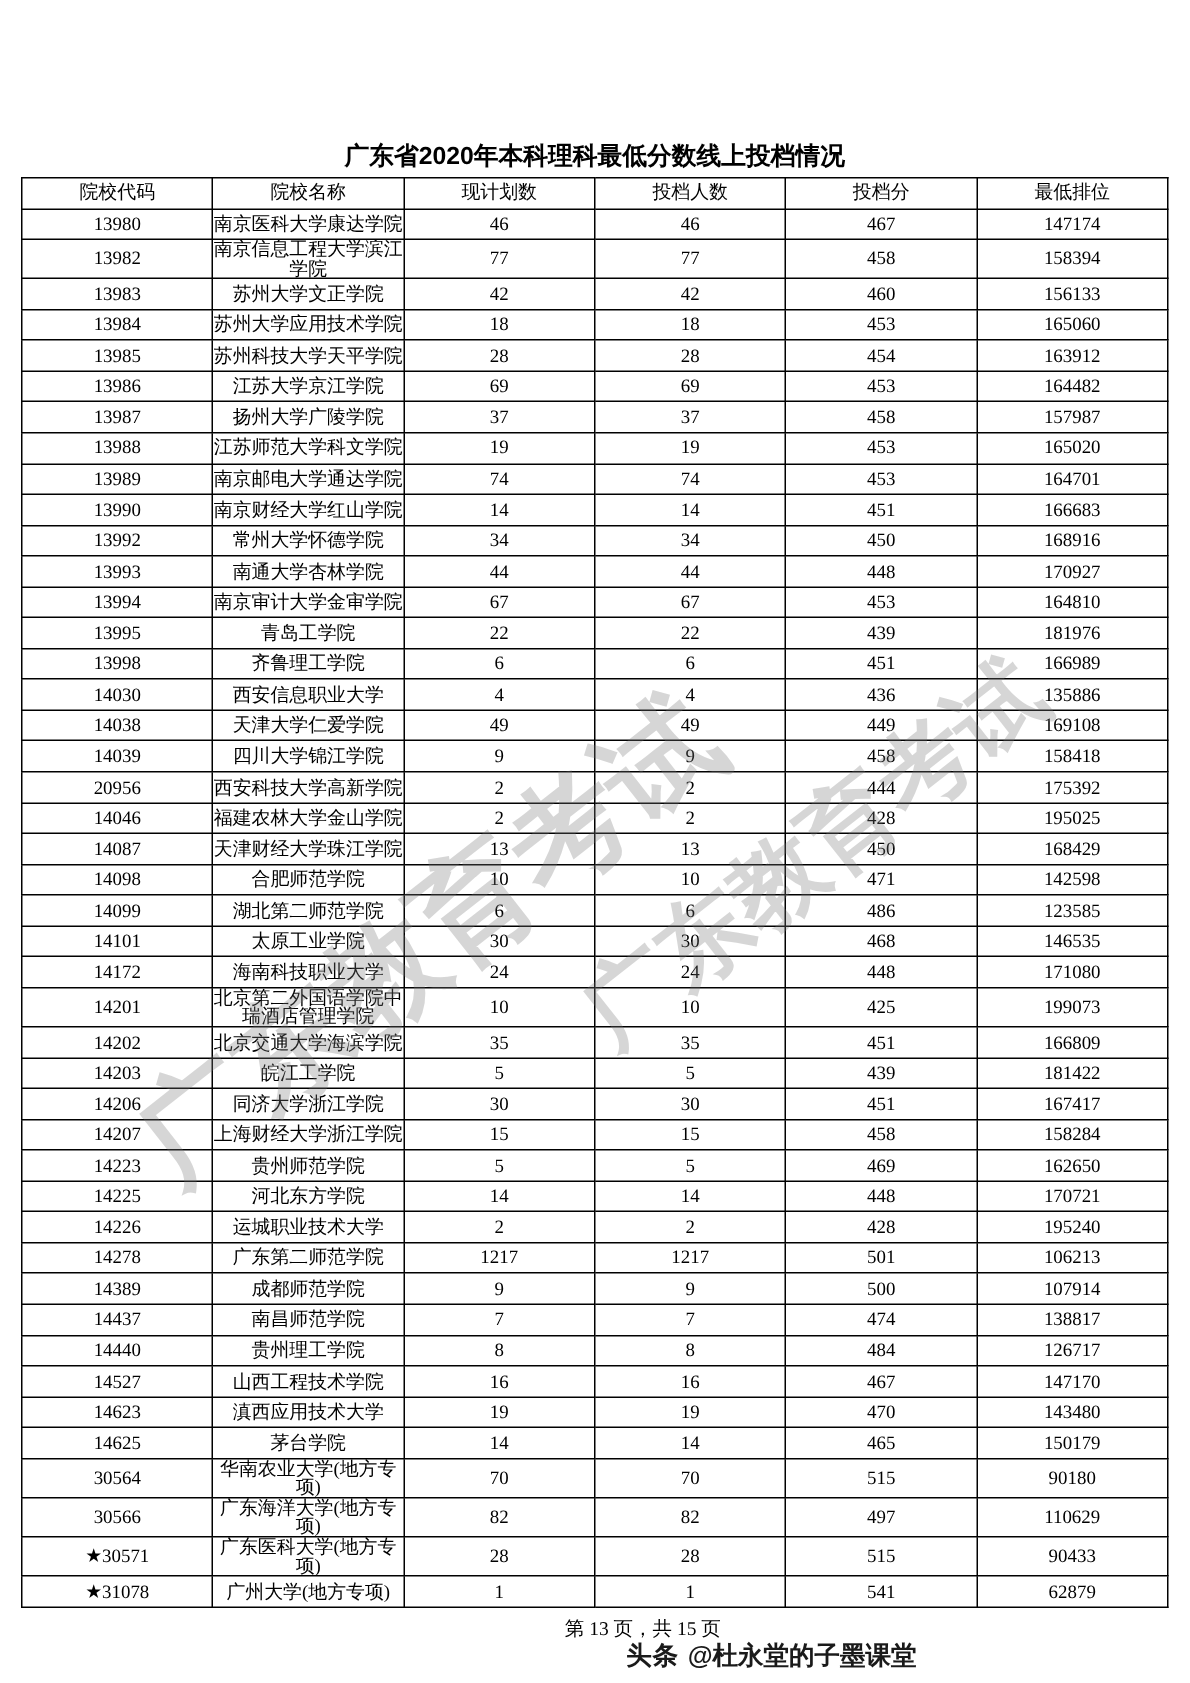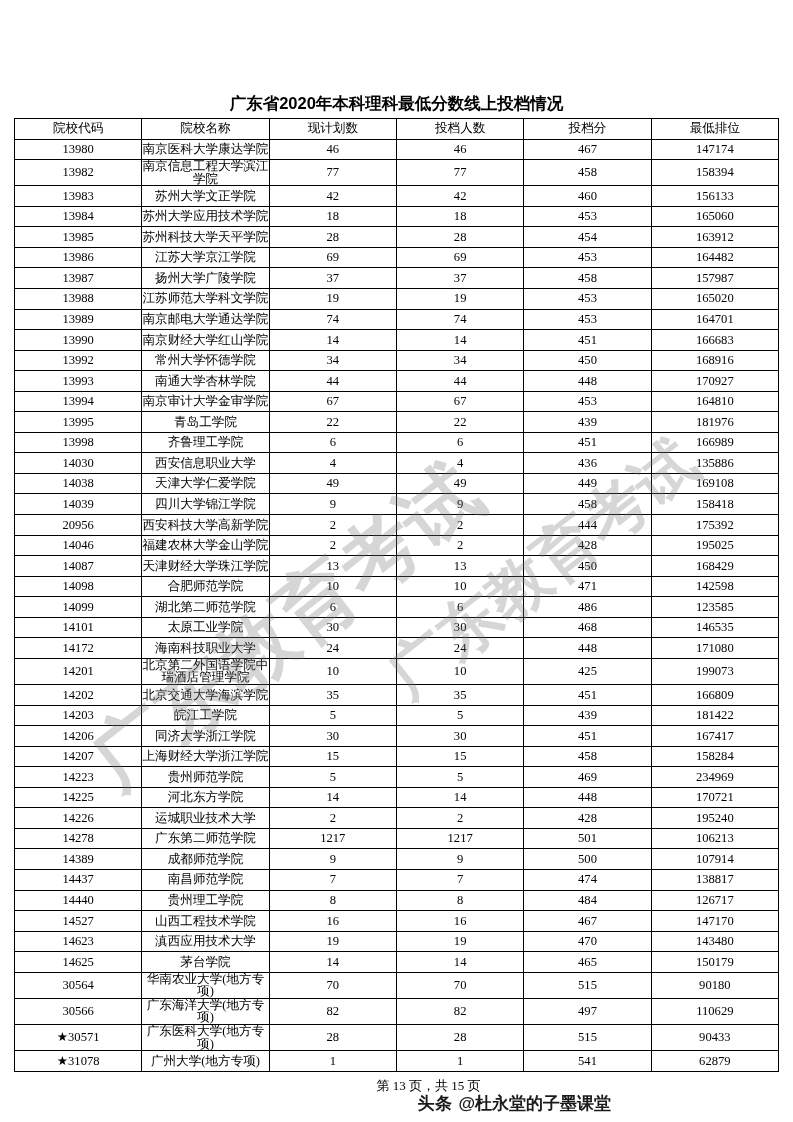--- a/index.html
+++ b/index.html
@@ -377,21 +377,21 @@
           <td class="num2">15</td>
           <td class="score">458</td>
           <td class="rank">158284</td>
         </tr>
         <tr>
           <td class="code">14223</td>
           <td class="name">贵州师范学院</td>
           <td class="num">5</td>
           <td class="num2">5</td>
           <td class="score">469</td>
-          <td class="rank">234969</td>
+          <td class="rank">162650</td>
         </tr>
         <tr>
           <td class="code">14225</td>
           <td class="name">河北东方学院</td>
           <td class="num">14</td>
           <td class="num2">14</td>
           <td class="score">448</td>
           <td class="rank">170721</td>
         </tr>
         <tr>

